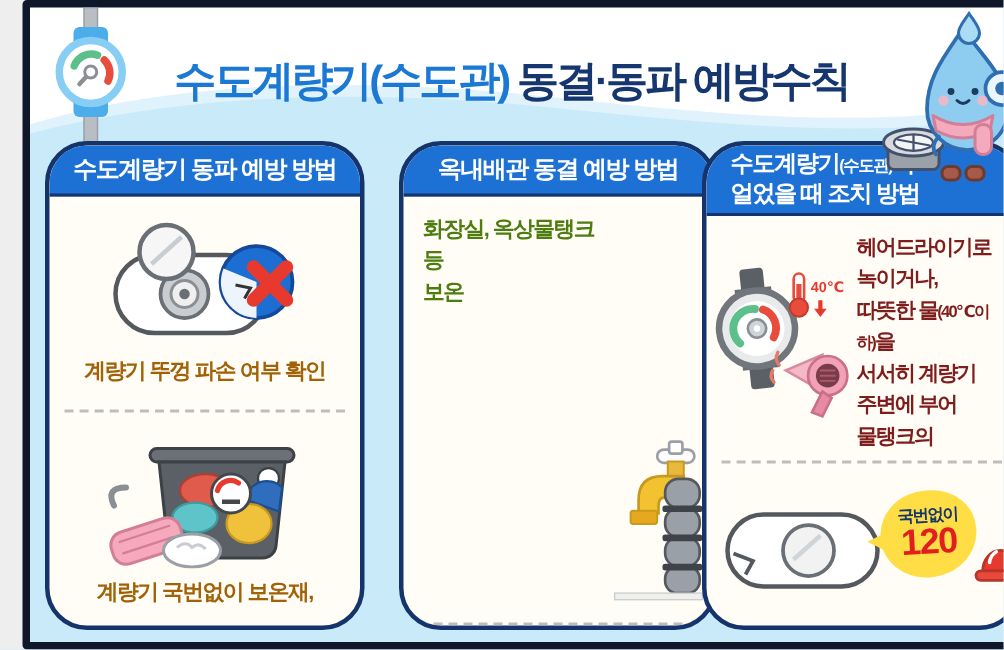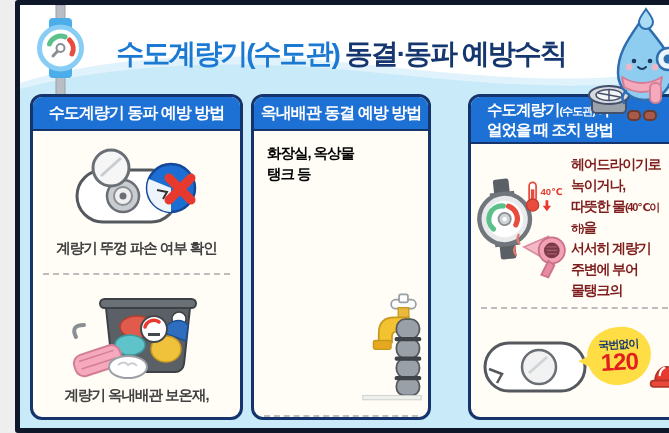--- a/index.html
+++ b/index.html
@@ -21,49 +21,49 @@
     text-align:center; white-space:nowrap;
     font-size:28px; font-weight:800; letter-spacing:-2px;
   }
   .title .t-blue { color:#1b79d4; }
   .title .t-navy { color:#15366e; }
   .mascot-wrap { position:absolute; right:1px; top:2px; width:98px; height:116px; z-index:4; }
 
   
   .card {
     position:absolute; top:89px; height:326px; z-index:3;
-    background:#fffdf6; border:3px solid #14346b; border-radius:12px;
+    background:#fffdf6; border:3px solid #14346b; border-radius:28px;
     display:flex; flex-direction:column; overflow:hidden;
   }
   .card1 { left:10px;  width:213px; }
-  .card2 { left:231px; width:180px; }
+  .card2 { left:246px; width:212px; }
   .card3 { left:448px; width:213px; }
   .card-header {
     background:#1d71d4; color:#ffffff; font-weight:800;
     display:flex; align-items:center; justify-content:center;
     font-size:16px; letter-spacing:-1px; flex:0 0 34px;
     border-bottom:2px solid #14346b;
   }
   .card3 .card-header {
     flex:0 0 47px; flex-direction:column; align-items:flex-start;
     justify-content:center; padding-left:16px; font-size:15.5px; line-height:1.25;
   }
   .small-paren { font-size:11px; }
   .card-body { flex:1; display:flex; flex-direction:column; }
   .sec { flex:1; display:flex; flex-direction:column; align-items:center; justify-content:space-evenly; padding:4px 4px; }
   .divider { flex:0 0 0; border-top:2px dashed #bdbdbd; margin:0 10px; }
   .caption {
-    text-align:center; font-weight:800; color:#404040;
+    text-align:center; font-weight:800; color:#a16207;
     font-size:14.5px; line-height:1.3; letter-spacing:-1px;
   }
 
   
   .sec-row { flex-direction:row; align-items:stretch; justify-content:flex-start; }
   .body-text-left {
-    flex:1; padding:8px 0 4px 9px; font-weight:800; color:#000000;
+    flex:1; padding:8px 0 4px 9px; font-weight:800; color:#4d7c0f;
     font-size:14.5px; line-height:1.45; letter-spacing:-1px; text-align:left;
   }
   .faucet-col { flex:0 0 64px; display:flex; align-items:flex-end; justify-content:center; padding-bottom:4px; }
 
   
   .body-text-right {
     flex:1; padding:6px 8px 2px 0; font-weight:800; color:#7f1d1d;
     font-size:14px; line-height:1.5; letter-spacing:-1.2px; text-align:left;
   }
   .illus-col { flex:0 0 96px; display:flex; align-items:center; justify-content:center; }
@@ -187,32 +187,33 @@
           <rect x="86" y="46" width="12" height="3" fill="#44484c"></rect>
           <g transform="rotate(-18 38 74)">
             <rect x="12" y="62" width="48" height="22" rx="9" fill="#f6a8bc" stroke="#d27e96" stroke-width="2"></rect>
             <line x1="18" y1="68" x2="54" y2="68" stroke="#d27e96" stroke-width="1.5"></line>
             <line x1="18" y1="76" x2="54" y2="76" stroke="#d27e96" stroke-width="1.5"></line>
           </g>
           <ellipse cx="66" cy="80" rx="19" ry="11" fill="#ffffff" stroke="#9aa0a6" stroke-width="2"></ellipse>
           <path d="M56 78 q6 -5 10 0 q5 -4 9 1" stroke="#c9ccd0" stroke-width="2" fill="none"></path>
         </svg>
         <div class="caption">
-          <div>계량기 옥내배관 보온재,</div>
+          <div>계량기 국번없이 보온재,</div>
         </div>
       </div>
     </div>
   </div>
 
   <div class="card card2">
     <div class="card-header">옥내배관 동결 예방 방법</div>
     <div class="card-body">
       <div class="sec sec-row">
         <div class="body-text-left">
           <div>화장실, 옥상물탱크 등</div>
+          <div>보온</div>
         </div>
         <div class="faucet-col">
           <svg width="62" height="118" viewBox="0 0 70 125">
             <rect x="34" y="8" width="28" height="10" rx="5" fill="#fdfdfd" stroke="#9aa0a6" stroke-width="2"></rect>
             <rect x="43" y="2" width="10" height="9" rx="2" fill="#fdfdfd" stroke="#9aa0a6" stroke-width="2"></rect>
             <rect x="42" y="17" width="12" height="13" fill="#e9b93d" stroke="#c79a1f" stroke-width="1.5"></rect>
             <path d="M20 56 v-10 q0 -18 18 -18 h16 v16 h-14 q-5 0 -5 6 v6 Z" fill="#f2c230" stroke="#c79a1f" stroke-width="2"></path>
             <rect x="14" y="54" width="20" height="10" rx="2" fill="#e5a81f" stroke="#c79a1f" stroke-width="1.5"></rect>
             <g fill="#9aa0a7" stroke="#55595e" stroke-width="2">
               <rect x="40" y="30" width="26" height="22" rx="10"></rect>

